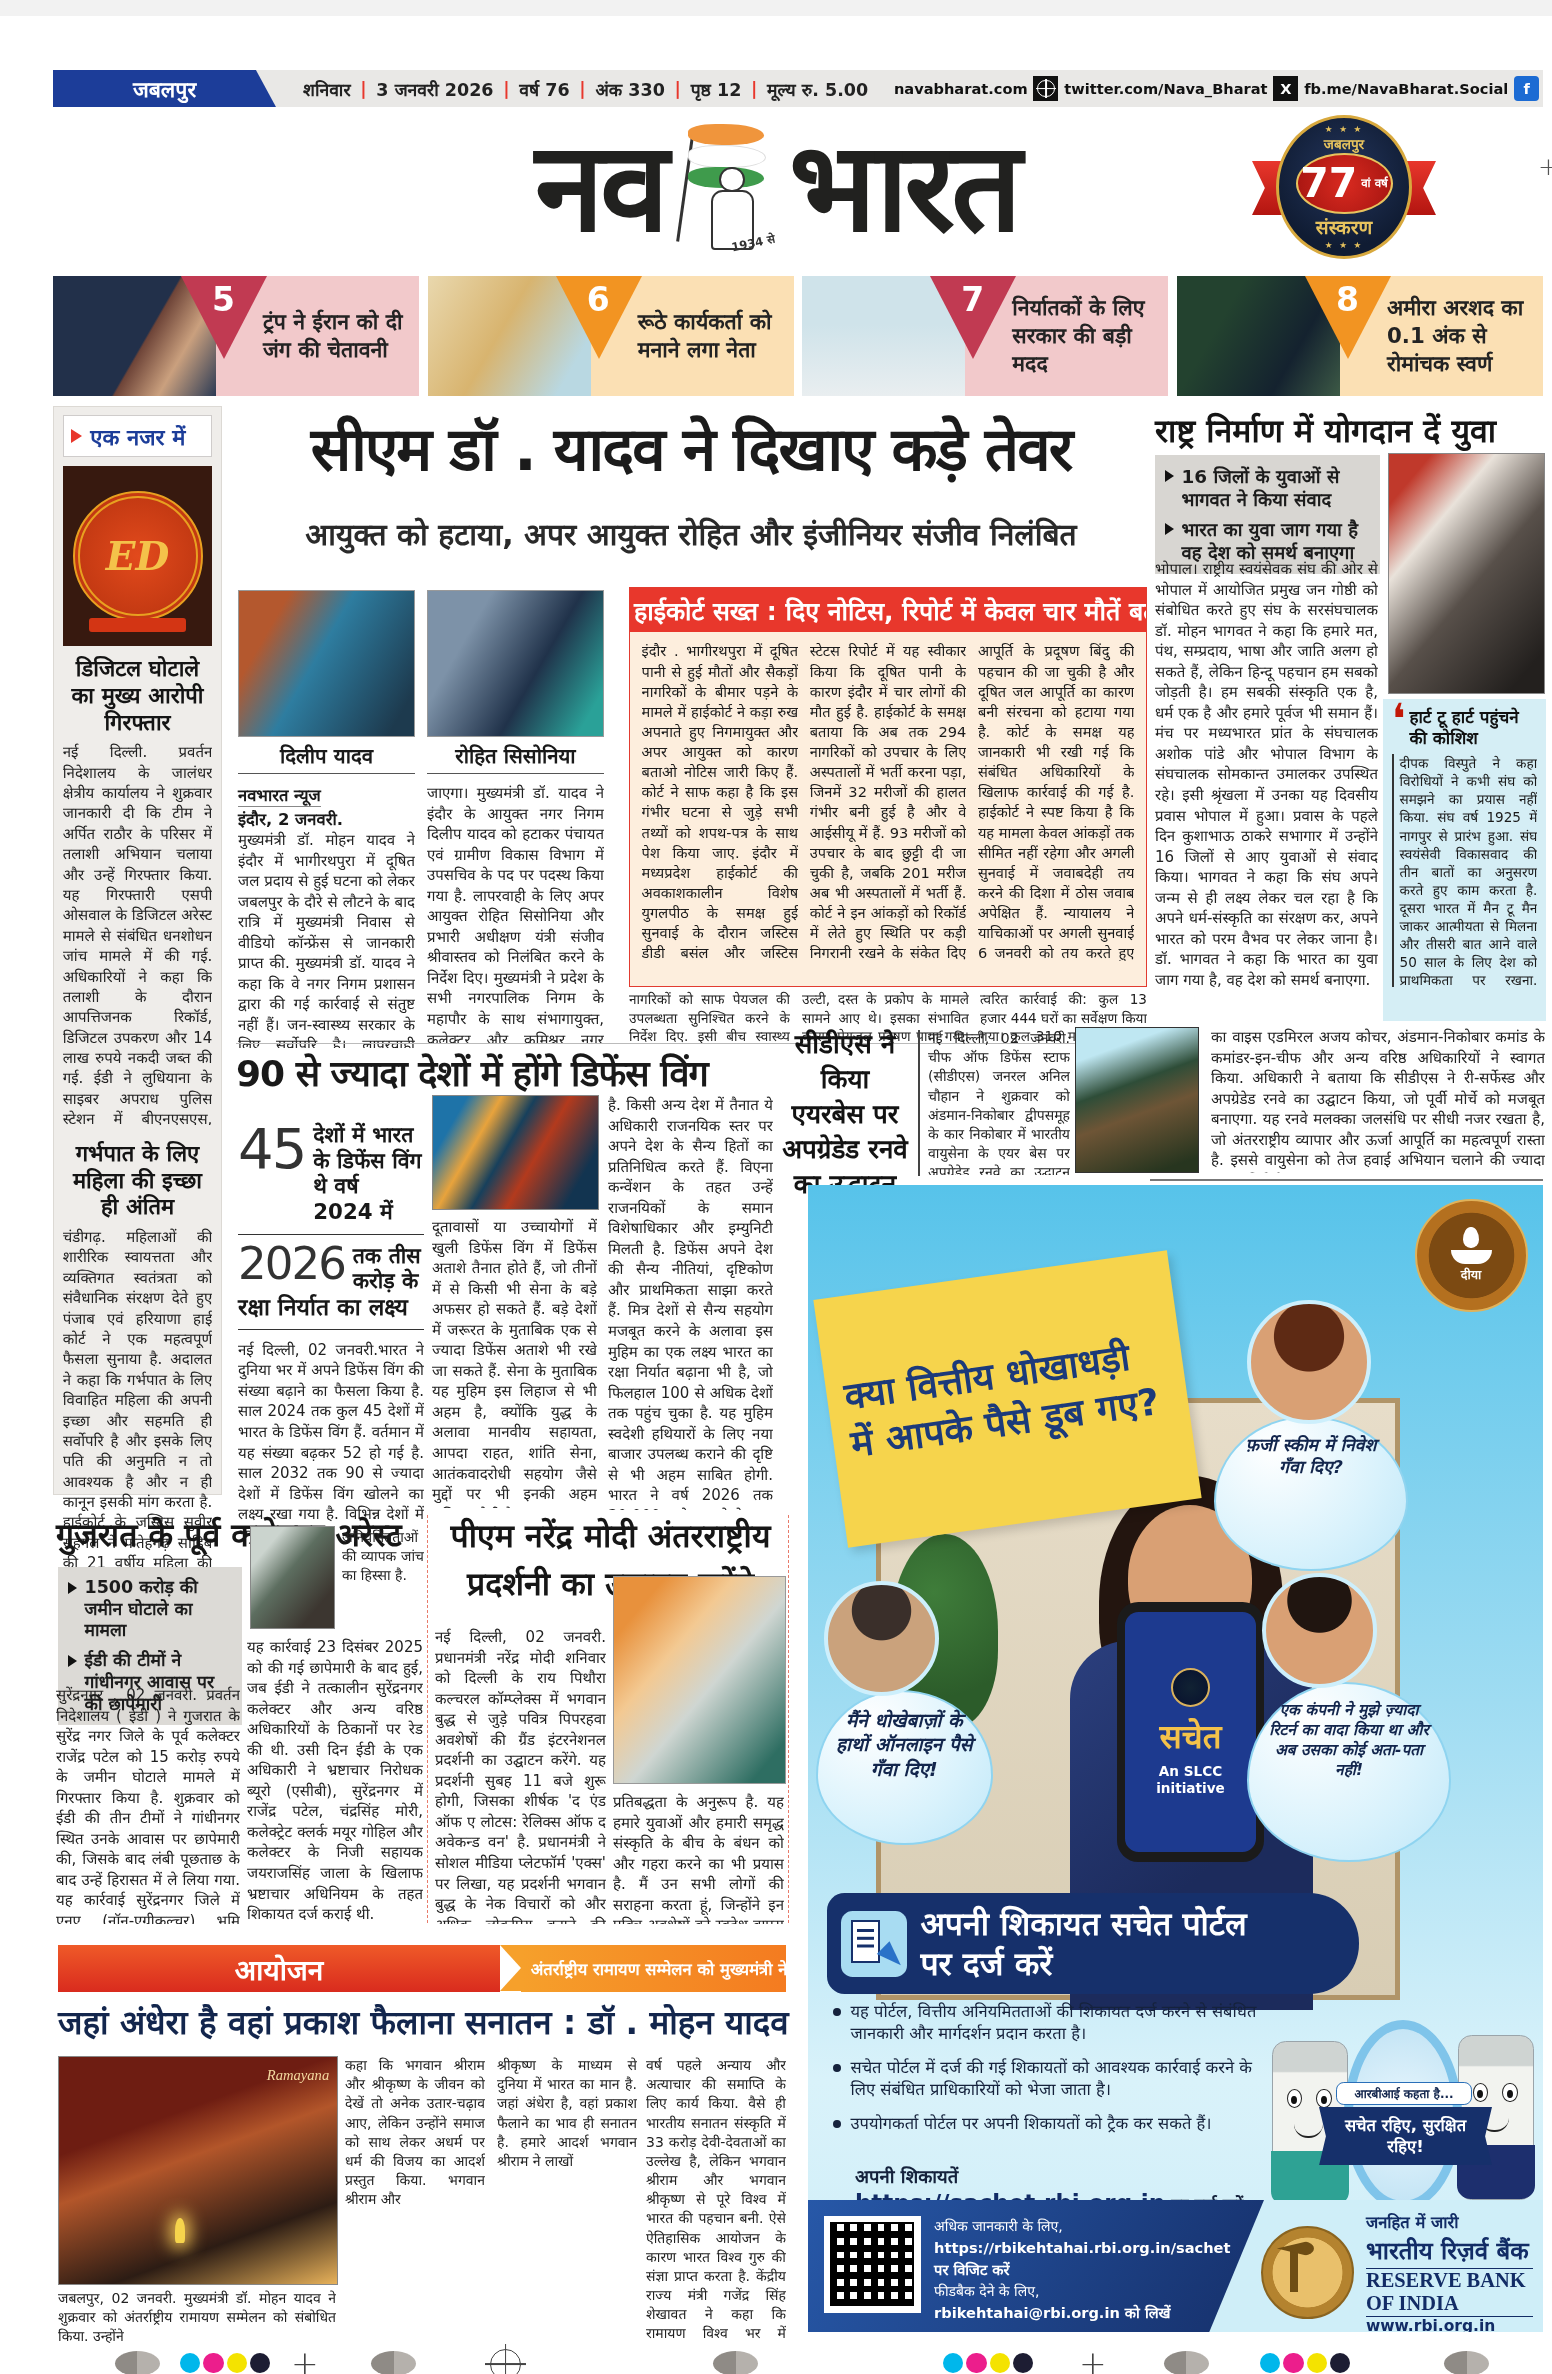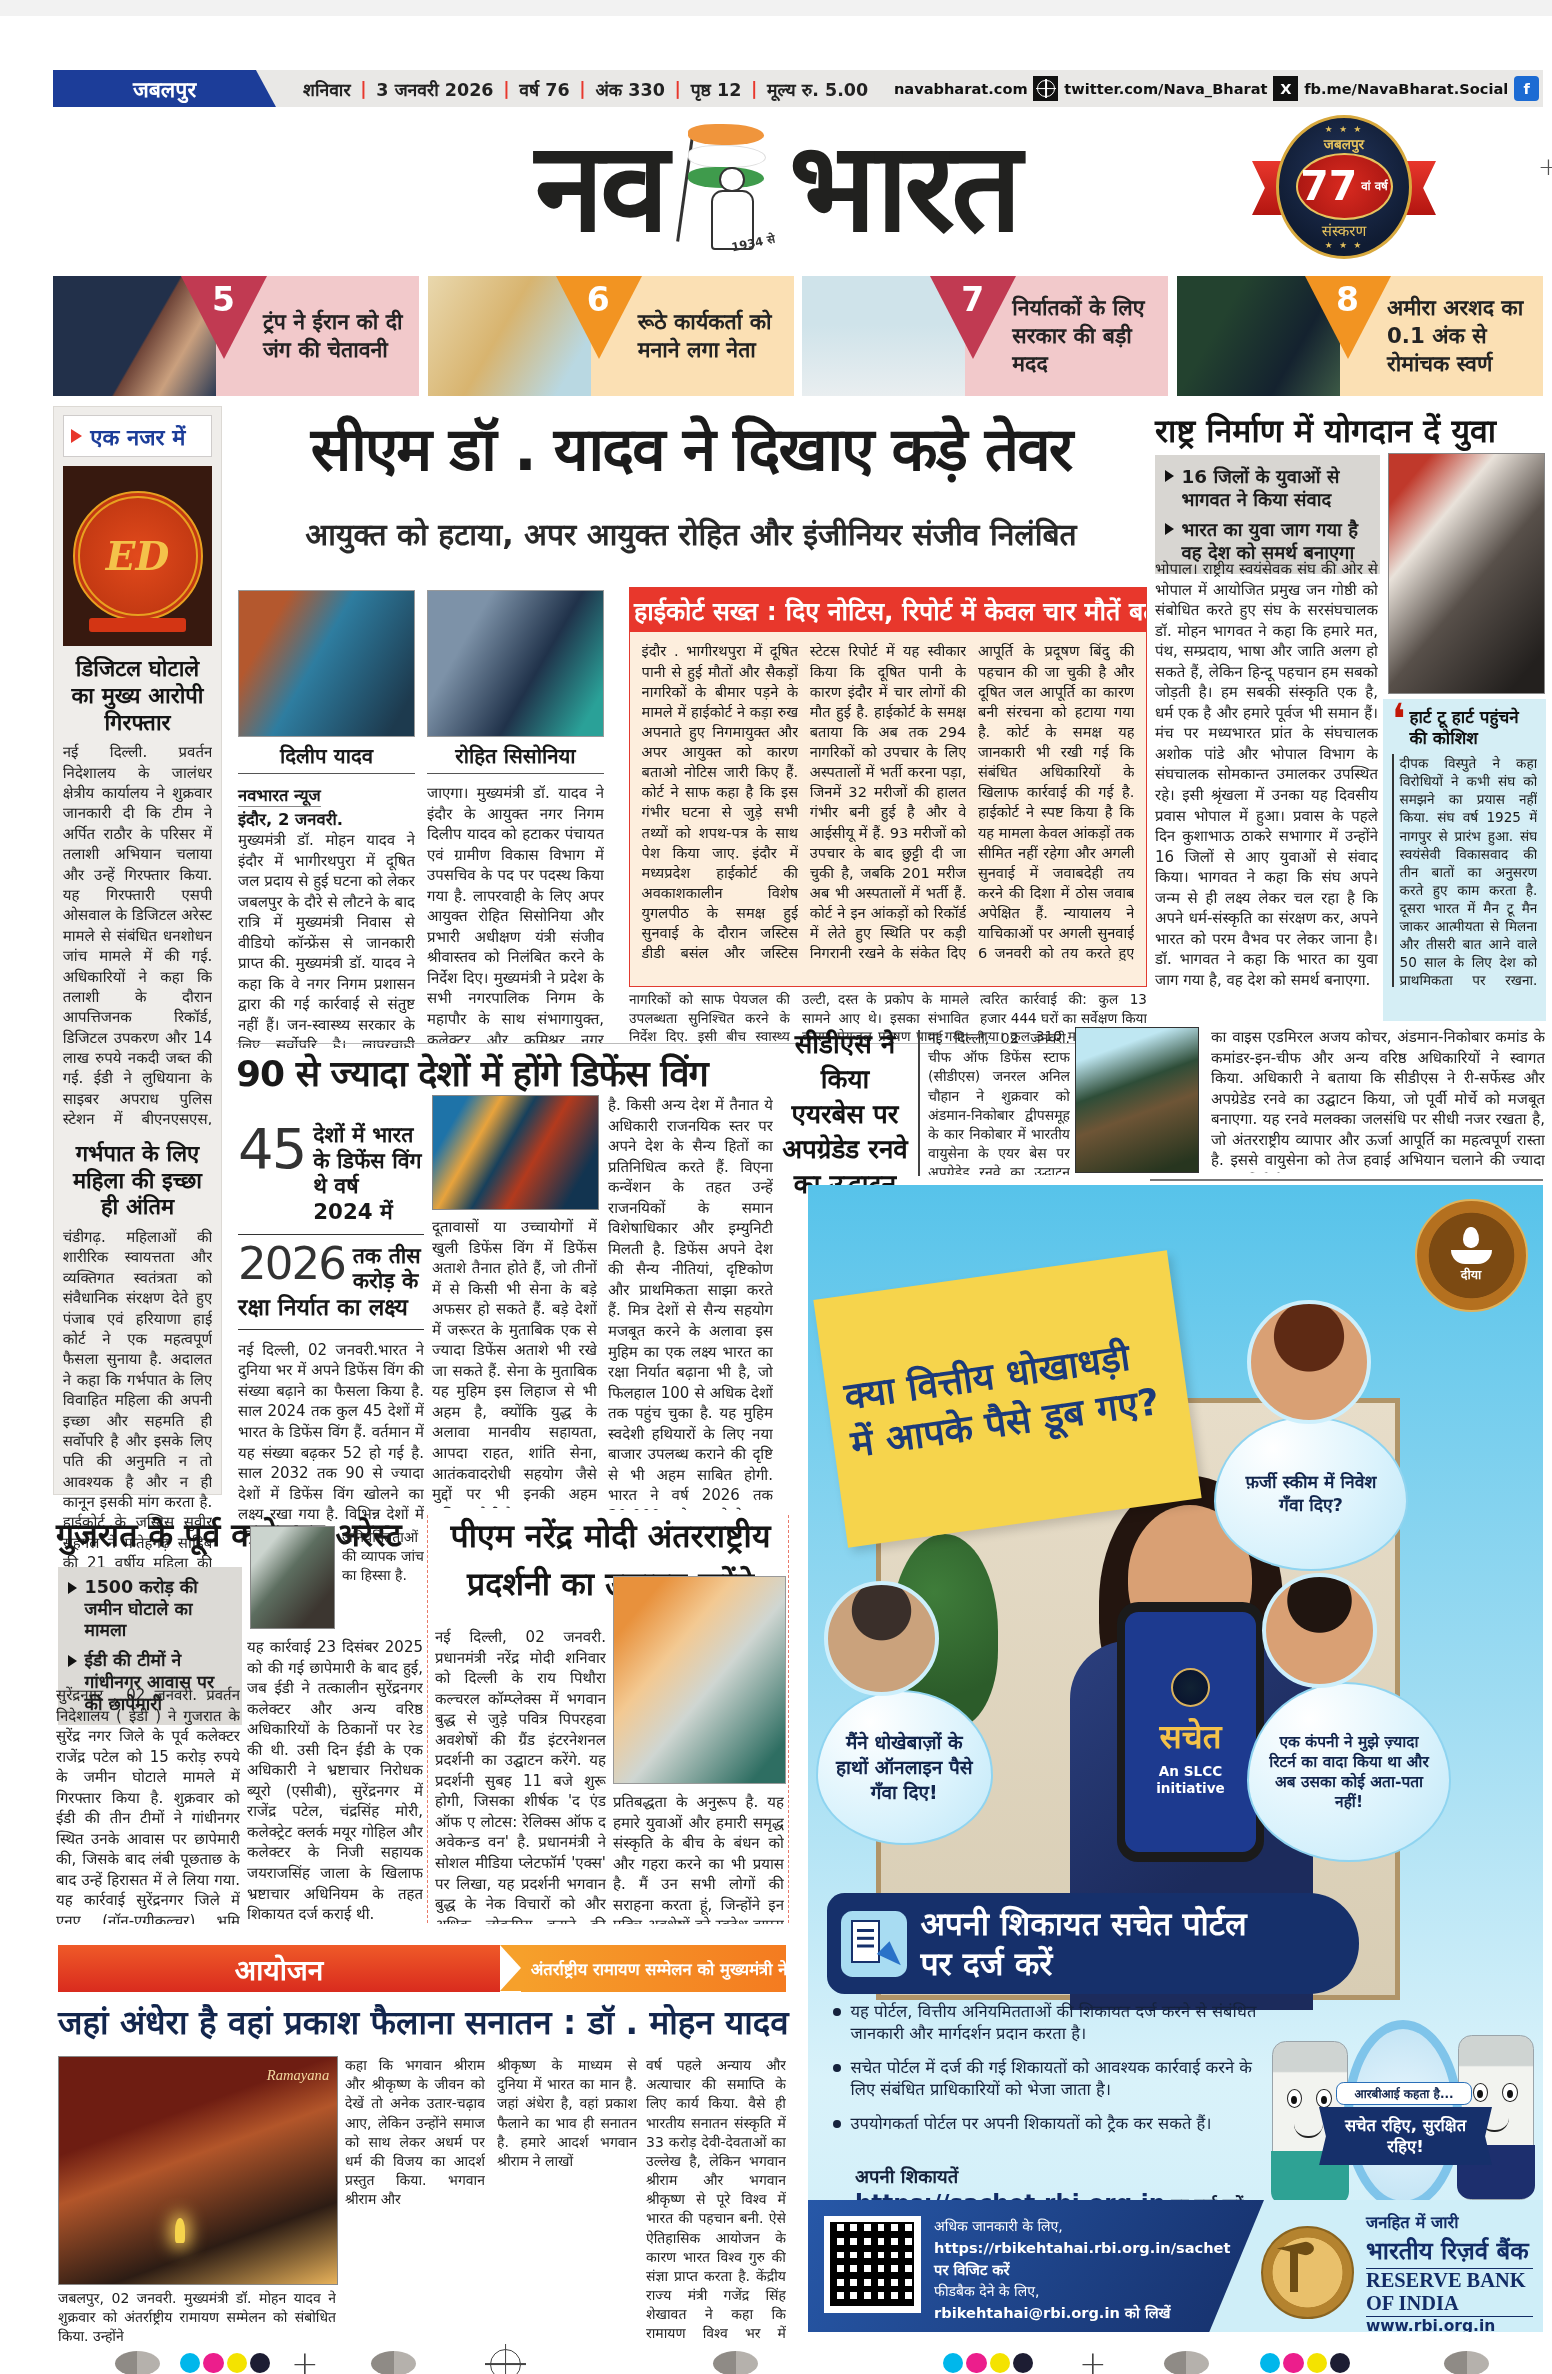--- a/index.html
+++ b/index.html
@@ -33,21 +33,21 @@
   .figure-body{position:absolute;left:29px;top:66px;width:39px;height:56px;border-radius:11.6px 11.6px 3.9px 3.9px;background:#fff;border:2.9px solid #333;}
   .badge{left:1252px;top:95px;width:184px;height:151px;}
   .badge .ribbon{position:absolute;top:50px;left:0;width:184px;height:54px;background:linear-gradient(180deg,#e8372c,#b31510);
       clip-path:polygon(0 0,100% 0,93% 50%,100% 100%,0 100%,7% 50%);}
   .badge .ring{position:absolute;left:24px;top:3.9px;width:136px;height:144px;border-radius:50%;
       background:radial-gradient(circle at 50% 40%,#23355c,#101c33 70%);border:3.9px solid #d8a93e;
       display:flex;flex-direction:column;align-items:center;justify-content:space-between;padding:5.8px 0;box-sizing:border-box;}
   .badge .ring:before{content:"★ ★ ★";color:#e7c35e;font-size:8.7px;letter-spacing:1.9px;}
   .badge .ring:after{content:"★ ★ ★";color:#e7c35e;font-size:8.7px;letter-spacing:1.9px;}
   .badge .b-top{color:#e7c35e;font-size:13.6px;font-weight:bold;}
-  .badge .b-bottom{color:#e7c35e;font-size:15px;font-weight:normal;}
+  .badge .b-bottom{color:#e7c35e;font-size:19px;font-weight:bold;}
   .badge .inner{width:93px;height:76px;border-radius:50%;background:radial-gradient(circle,#d92a20,#a31410);
       border:2.9px solid #e7c35e;display:flex;align-items:center;justify-content:center;gap:3.9px;color:#fff;}
   .badge .n77{font-size:41px;font-weight:bold;line-height:1;}
   .badge .vv{font-size:11.6px;font-weight:bold;line-height:1.15;text-align:left;}
   .plusmark{color:#555;font-size:25px;font-weight:200;}
   
   .teasers{left:53px;top:260px;width:1490px;height:120px;display:flex;gap:8.7px;}
   .tcard{position:relative;flex:1;display:flex;overflow:hidden;cursor:pointer;}
   .tphoto{width:163px;height:120px;flex:none;}
   .tlabel{flex:1;display:flex;align-items:center;padding:7.8px 9.7px 7.8px 47px;font-size:21.3px;font-weight:bold;color:#232323;line-height:1.3;}
@@ -118,21 +118,21 @@
   .hair{position:absolute;left:291px;top:291px;width:184px;height:252px;border-radius:50% 50% 42% 42%;background:#23150f;}
   .face{position:absolute;left:320px;top:320px;width:124px;height:146px;border-radius:50% 50% 46% 46%;background:#d9a074;}
   .kurta{position:absolute;left:262px;top:456px;width:243px;height:369px;border-radius:58px 58px 0 0;
       background:linear-gradient(140deg,#2b3f7e,#1c2b5c 60%);}
   .phone{position:absolute;left:309px;top:417px;width:147px;height:260px;background:#1b1b1b;border-radius:21.3px;padding:9.7px 7.8px;}
   .screen{width:100%;height:100%;background:#1d3a8f;border-radius:13.6px;display:flex;flex-direction:column;align-items:center;justify-content:center;gap:5.8px;}
   .rbi-emb{width:39px;height:39px;border-radius:50%;background:radial-gradient(circle,#123,#0a1530 70%);border:2.9px solid #d9b15c;}
   .app-name{color:#f4c24a;font-size:33px;font-weight:bold;}
   .app-sub{color:#fff;font-size:13.6px;font-weight:bold;text-align:center;line-height:1.2;}
   .bub{position:absolute;background:radial-gradient(circle at 30% 20%,#ffffff,#d9f2fc 60%,#bfe7f8);border:2.9px solid #8fd4f0;
-      border-radius:48% 52% 50% 50%/55% 55% 45% 45%;display:flex;align-items:center;justify-content:center;padding:15.5px;text-align:center;}
+      border-radius:48% 52% 50% 50%/55% 55% 45% 45%;display:flex;justify-content:center;padding:15.5px;text-align:center;font-style:italic;}
   .bub p{margin:0;font-weight:bold;color:#13264d;line-height:1.3;}
   .face-c{position:absolute;border-radius:50%;border:4.9px solid #cdeffc;z-index:4;}
   .f-sikh{background:radial-gradient(circle at 50% 28%,#5e2a14 0 34%,#d9a074 35% 100%);}
   .f-man{background:radial-gradient(circle at 50% 24%,#3a2f2a 0 30%,#caa27c 31% 100%);}
   .f-woman{background:radial-gradient(circle at 50% 22%,#201510 0 32%,#d9a074 33% 100%);}
   .ad-banner{position:absolute;left:19.4px;top:708px;width:532px;height:101px;background:#16306b;border-radius:17.5px 50px 50px 17.5px;
       display:flex;align-items:center;padding:9.7px 9.7px 9.7px 93px;}
   .ad-banner .txt{color:#fff;font-weight:bold;font-size:32px;line-height:1.25;}
   .complaint-ic{position:absolute;left:13.6px;top:17.5px;width:66px;height:66px;background:#a8dcf2;border-radius:11.6px;padding:9.7px;}
   .complaint-ic .pg{width:29px;height:43px;background:#fff;border:2.9px solid #16306b;position:relative;}

